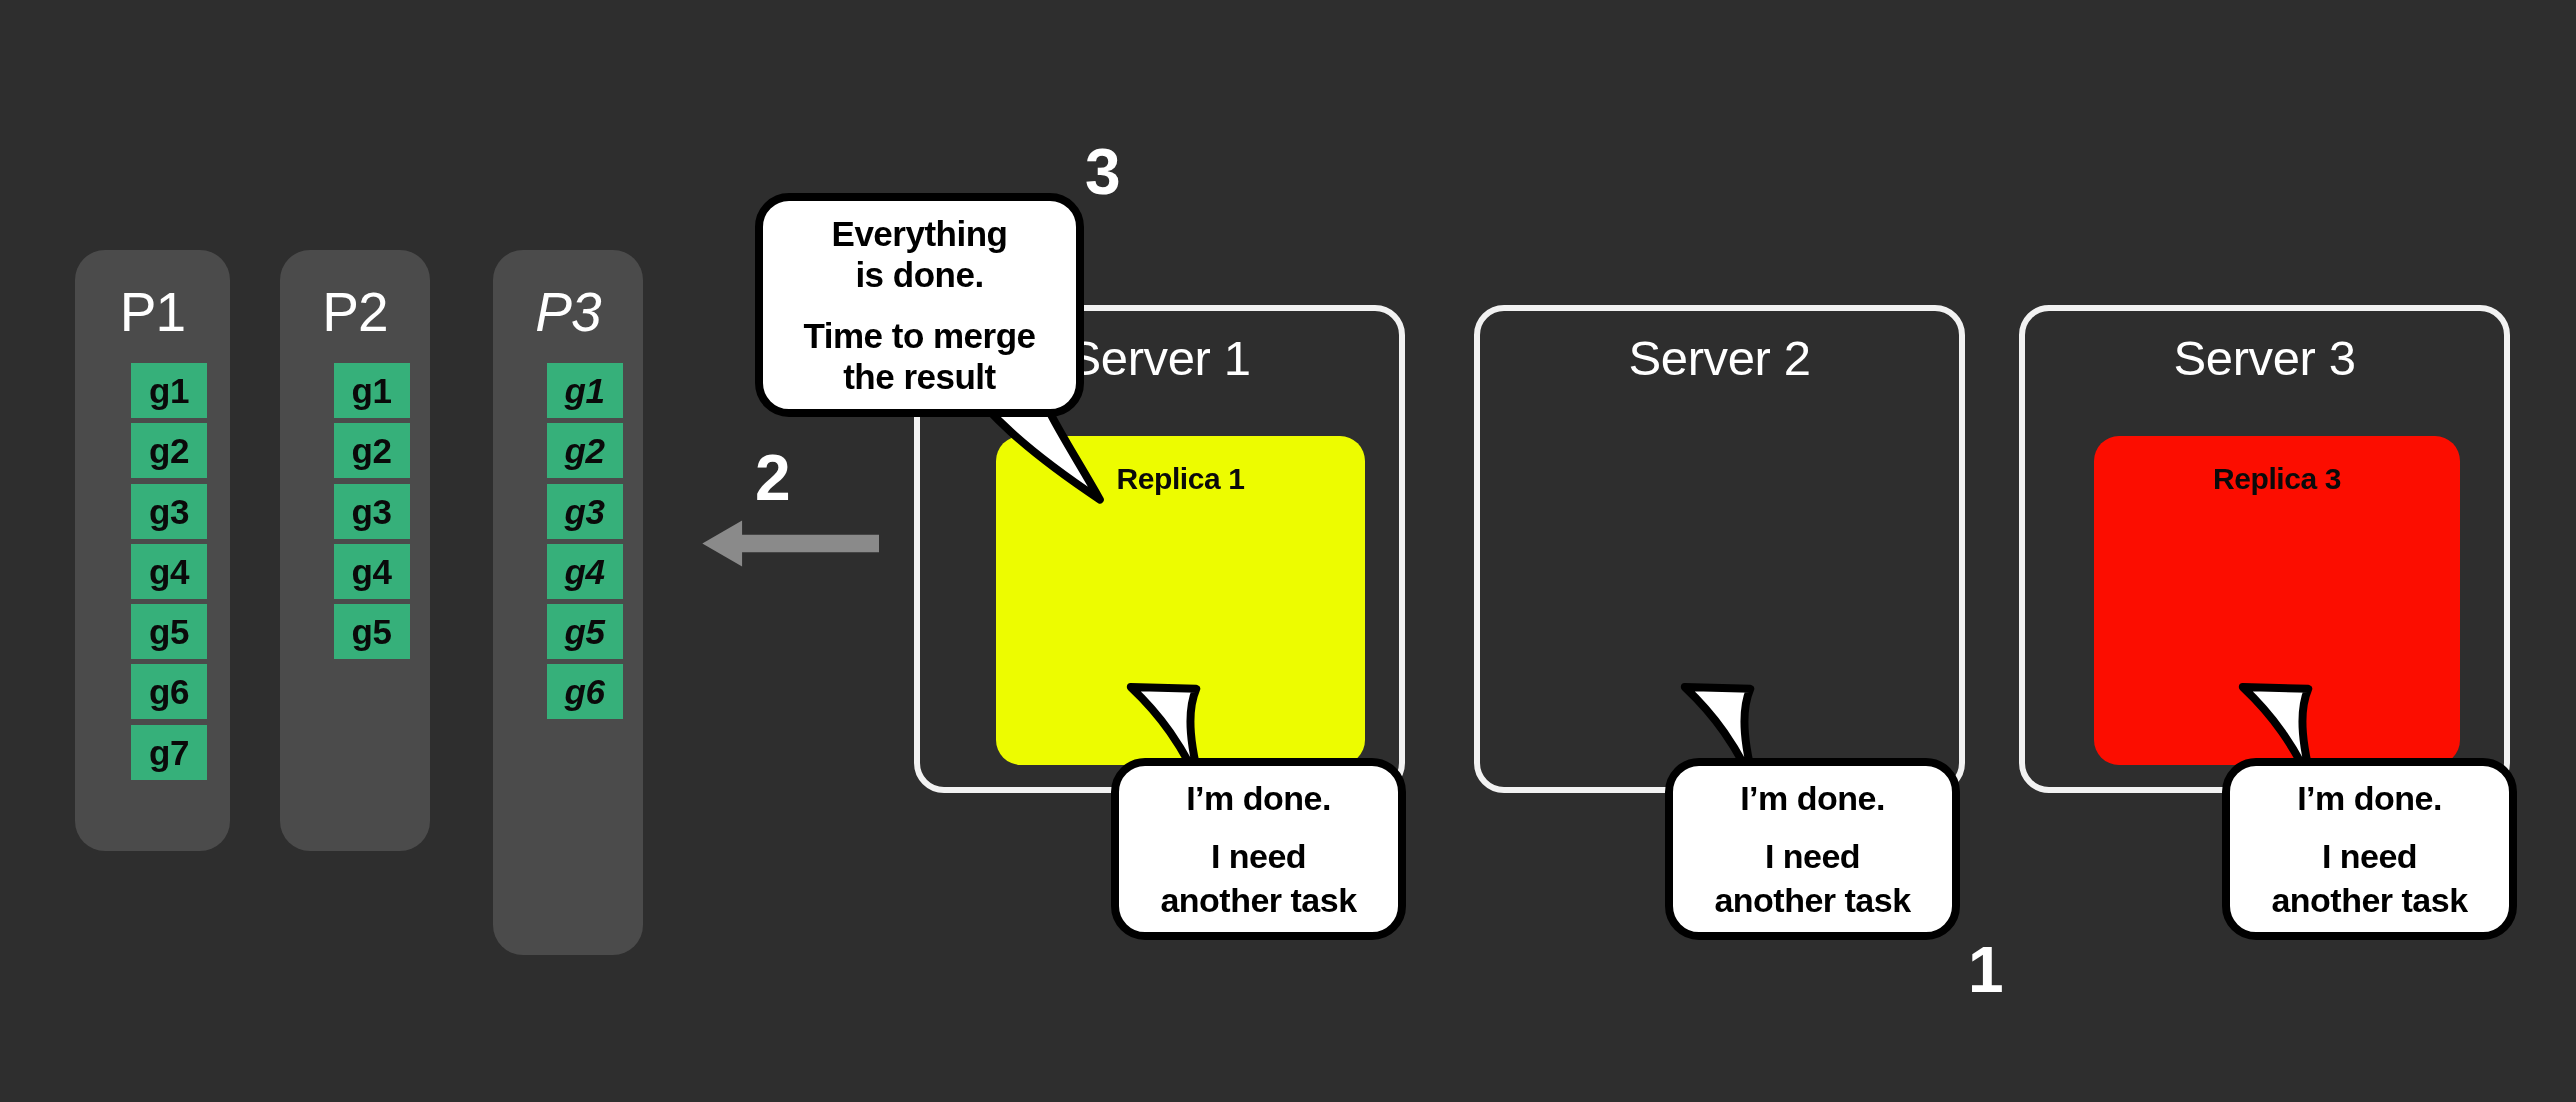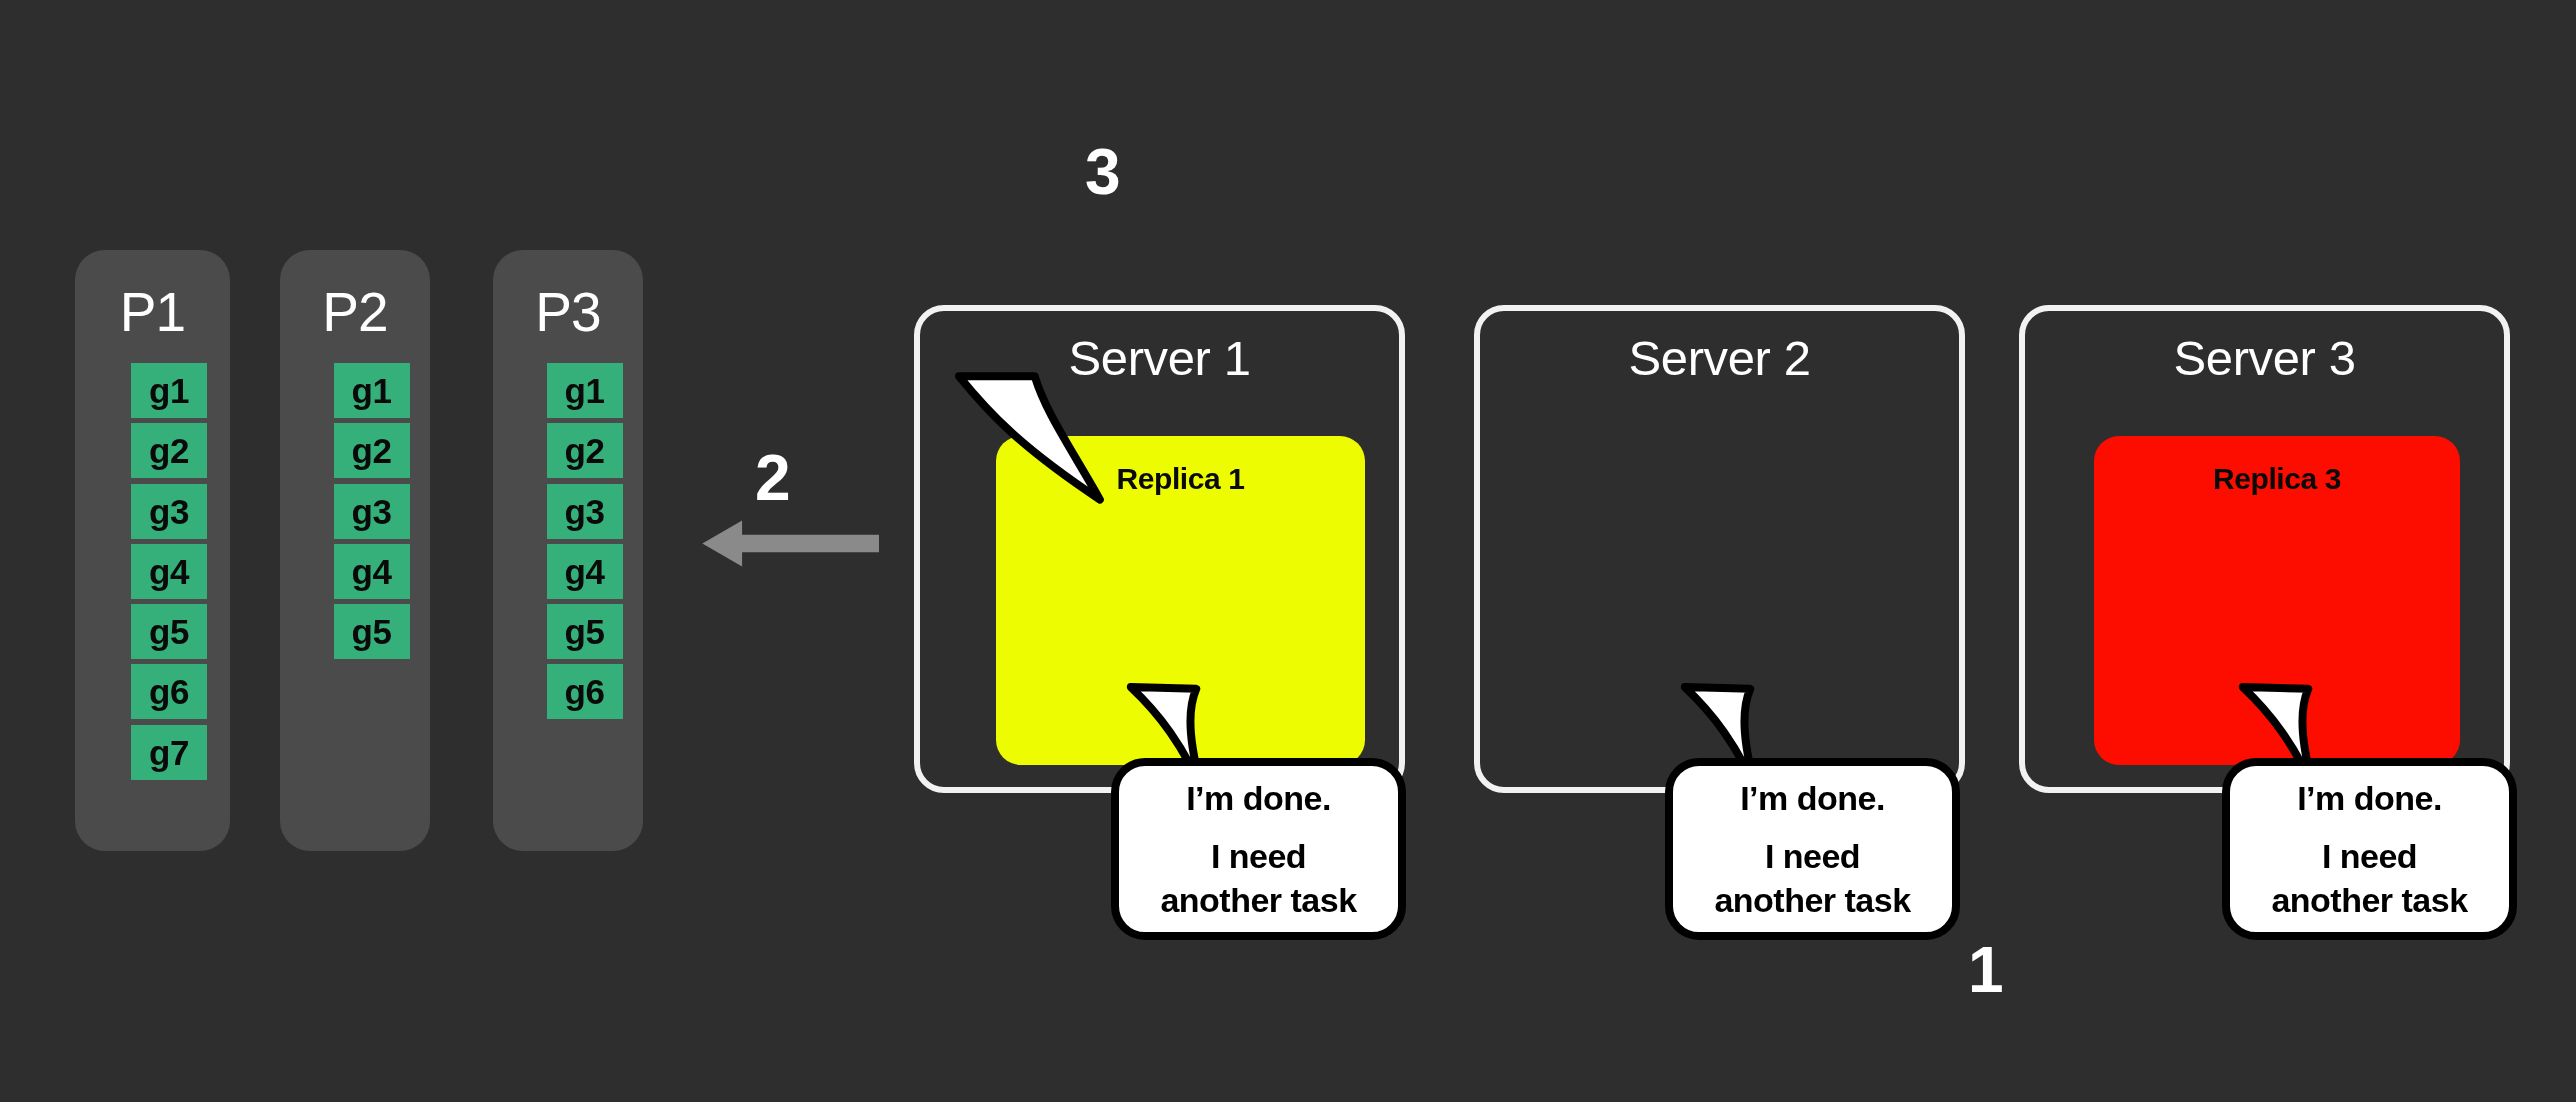--- a/index.html
+++ b/index.html
@@ -92,21 +92,21 @@
     <div class="pcol-title">P2</div>
     <div class="gstack">
       <div class="gblk" style="width:76px;height:55px;">g1</div>
       <div class="gblk" style="width:76px;height:55px;">g2</div>
       <div class="gblk" style="width:76px;height:55px;">g3</div>
       <div class="gblk" style="width:76px;height:55px;">g4</div>
       <div class="gblk" style="width:76px;height:55px;">g5</div>
     </div>
   </div>
 
-  <div class="pcol" style="left:493px;top:250px;width:150px;height:601px;">
+  <div class="pcol" style="left:493px;top:250px;width:150px;height:705px;font-style:italic;">
     <div class="pcol-title">P3</div>
     <div class="gstack">
       <div class="gblk" style="width:76px;height:55px;">g1</div>
       <div class="gblk" style="width:76px;height:55px;">g2</div>
       <div class="gblk" style="width:76px;height:55px;">g3</div>
       <div class="gblk" style="width:76px;height:55px;">g4</div>
       <div class="gblk" style="width:76px;height:55px;">g5</div>
       <div class="gblk" style="width:76px;height:55px;">g6</div>
     </div>
   </div>
@@ -133,20 +133,26 @@
     <div class="server-title">Server 3</div>
   </div>
   <div class="replica" style="left:2094px;top:436px;width:334px;height:329px;background:#fc0d00;">
     <div class="replica-label">Replica 3</div>
   </div>
 
   <svg class="tail" style="left:936px;top:371px;width:194px;height:141px;" width="194" height="141" viewBox="0 0 220 160">
     <path d="M26 6 C 60 48, 96 86, 186 146 C 152 86, 124 46, 112 6 Z" fill="#ffffff" stroke="#000000" stroke-width="9" stroke-linejoin="round"></path>
   </svg>
 
+  <div class="bubble bubble-merge" style="left:755px;top:193px;width:329px;height:224px;">
+    <span class="ln">Everything</span>
+    <span class="ln">is done.</span>
+    <span class="ln gap">Time to merge</span>
+    <span class="ln">the result</span>
+  </div>
   <div class="stepnum" style="left:1085px;top:140px;">3</div>
 
   <svg class="tail" style="left:1120px;top:680px;width:133px;height:115px;" width="133" height="115" viewBox="0 0 150 130">
     <path d="M12 8 C 46 40, 70 74, 92 122 C 80 78, 74 38, 86 10 Z" fill="#ffffff" stroke="#000000" stroke-width="9" stroke-linejoin="round"></path>
   </svg>
   <div class="bubble bubble-task" style="left:1111px;top:758px;width:295px;height:182px;">
     <span class="ln">I’m done.</span>
     <span class="ln gap">I need</span>
     <span class="ln">another task</span>
   </div>

